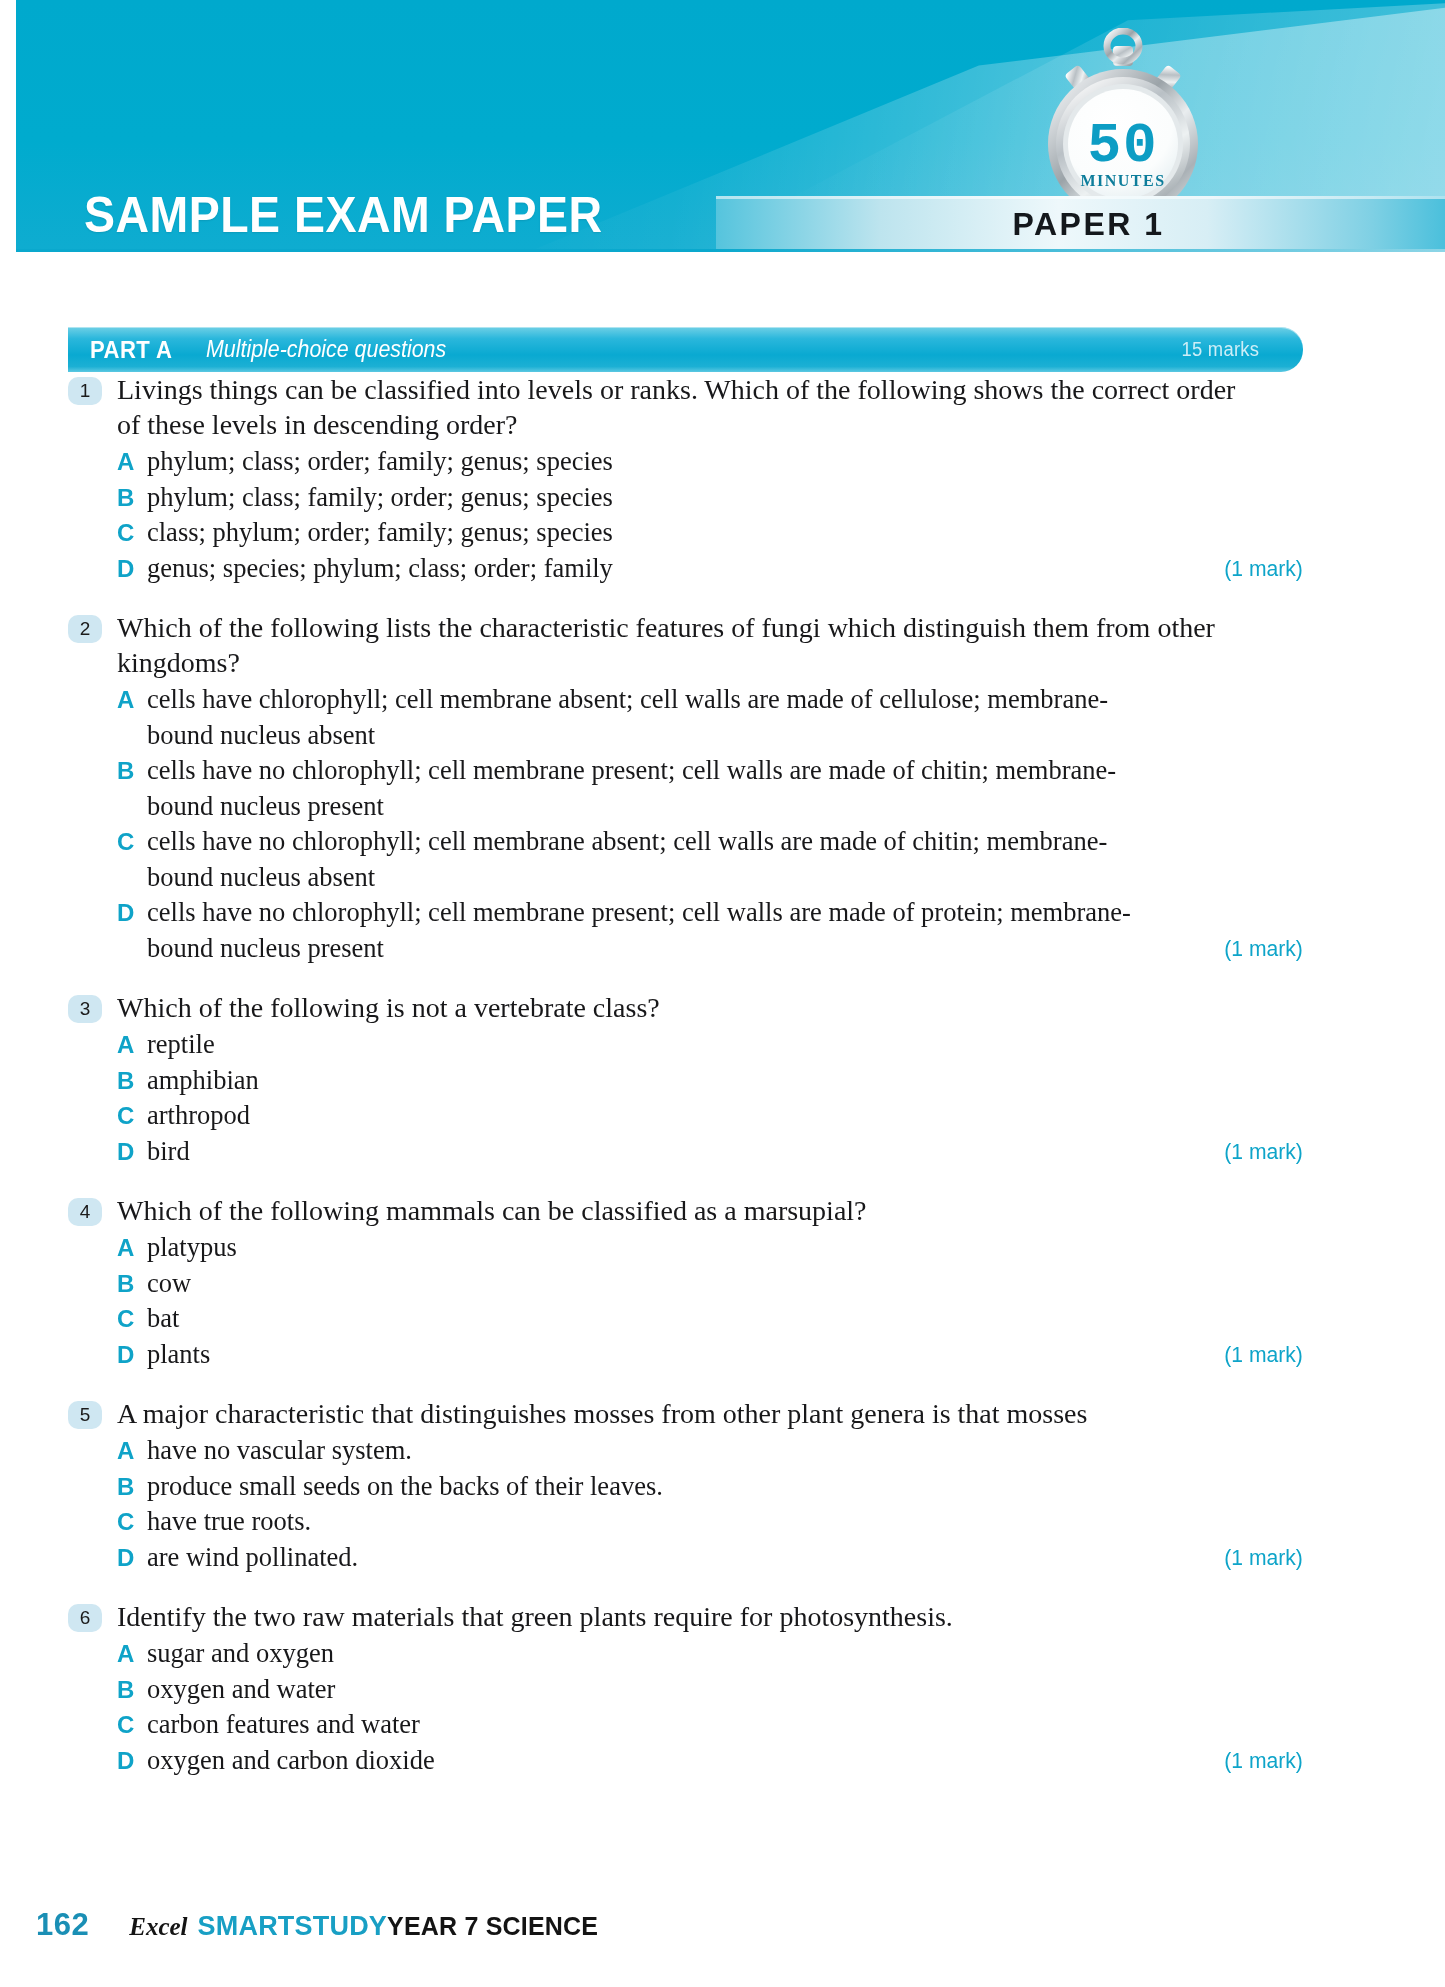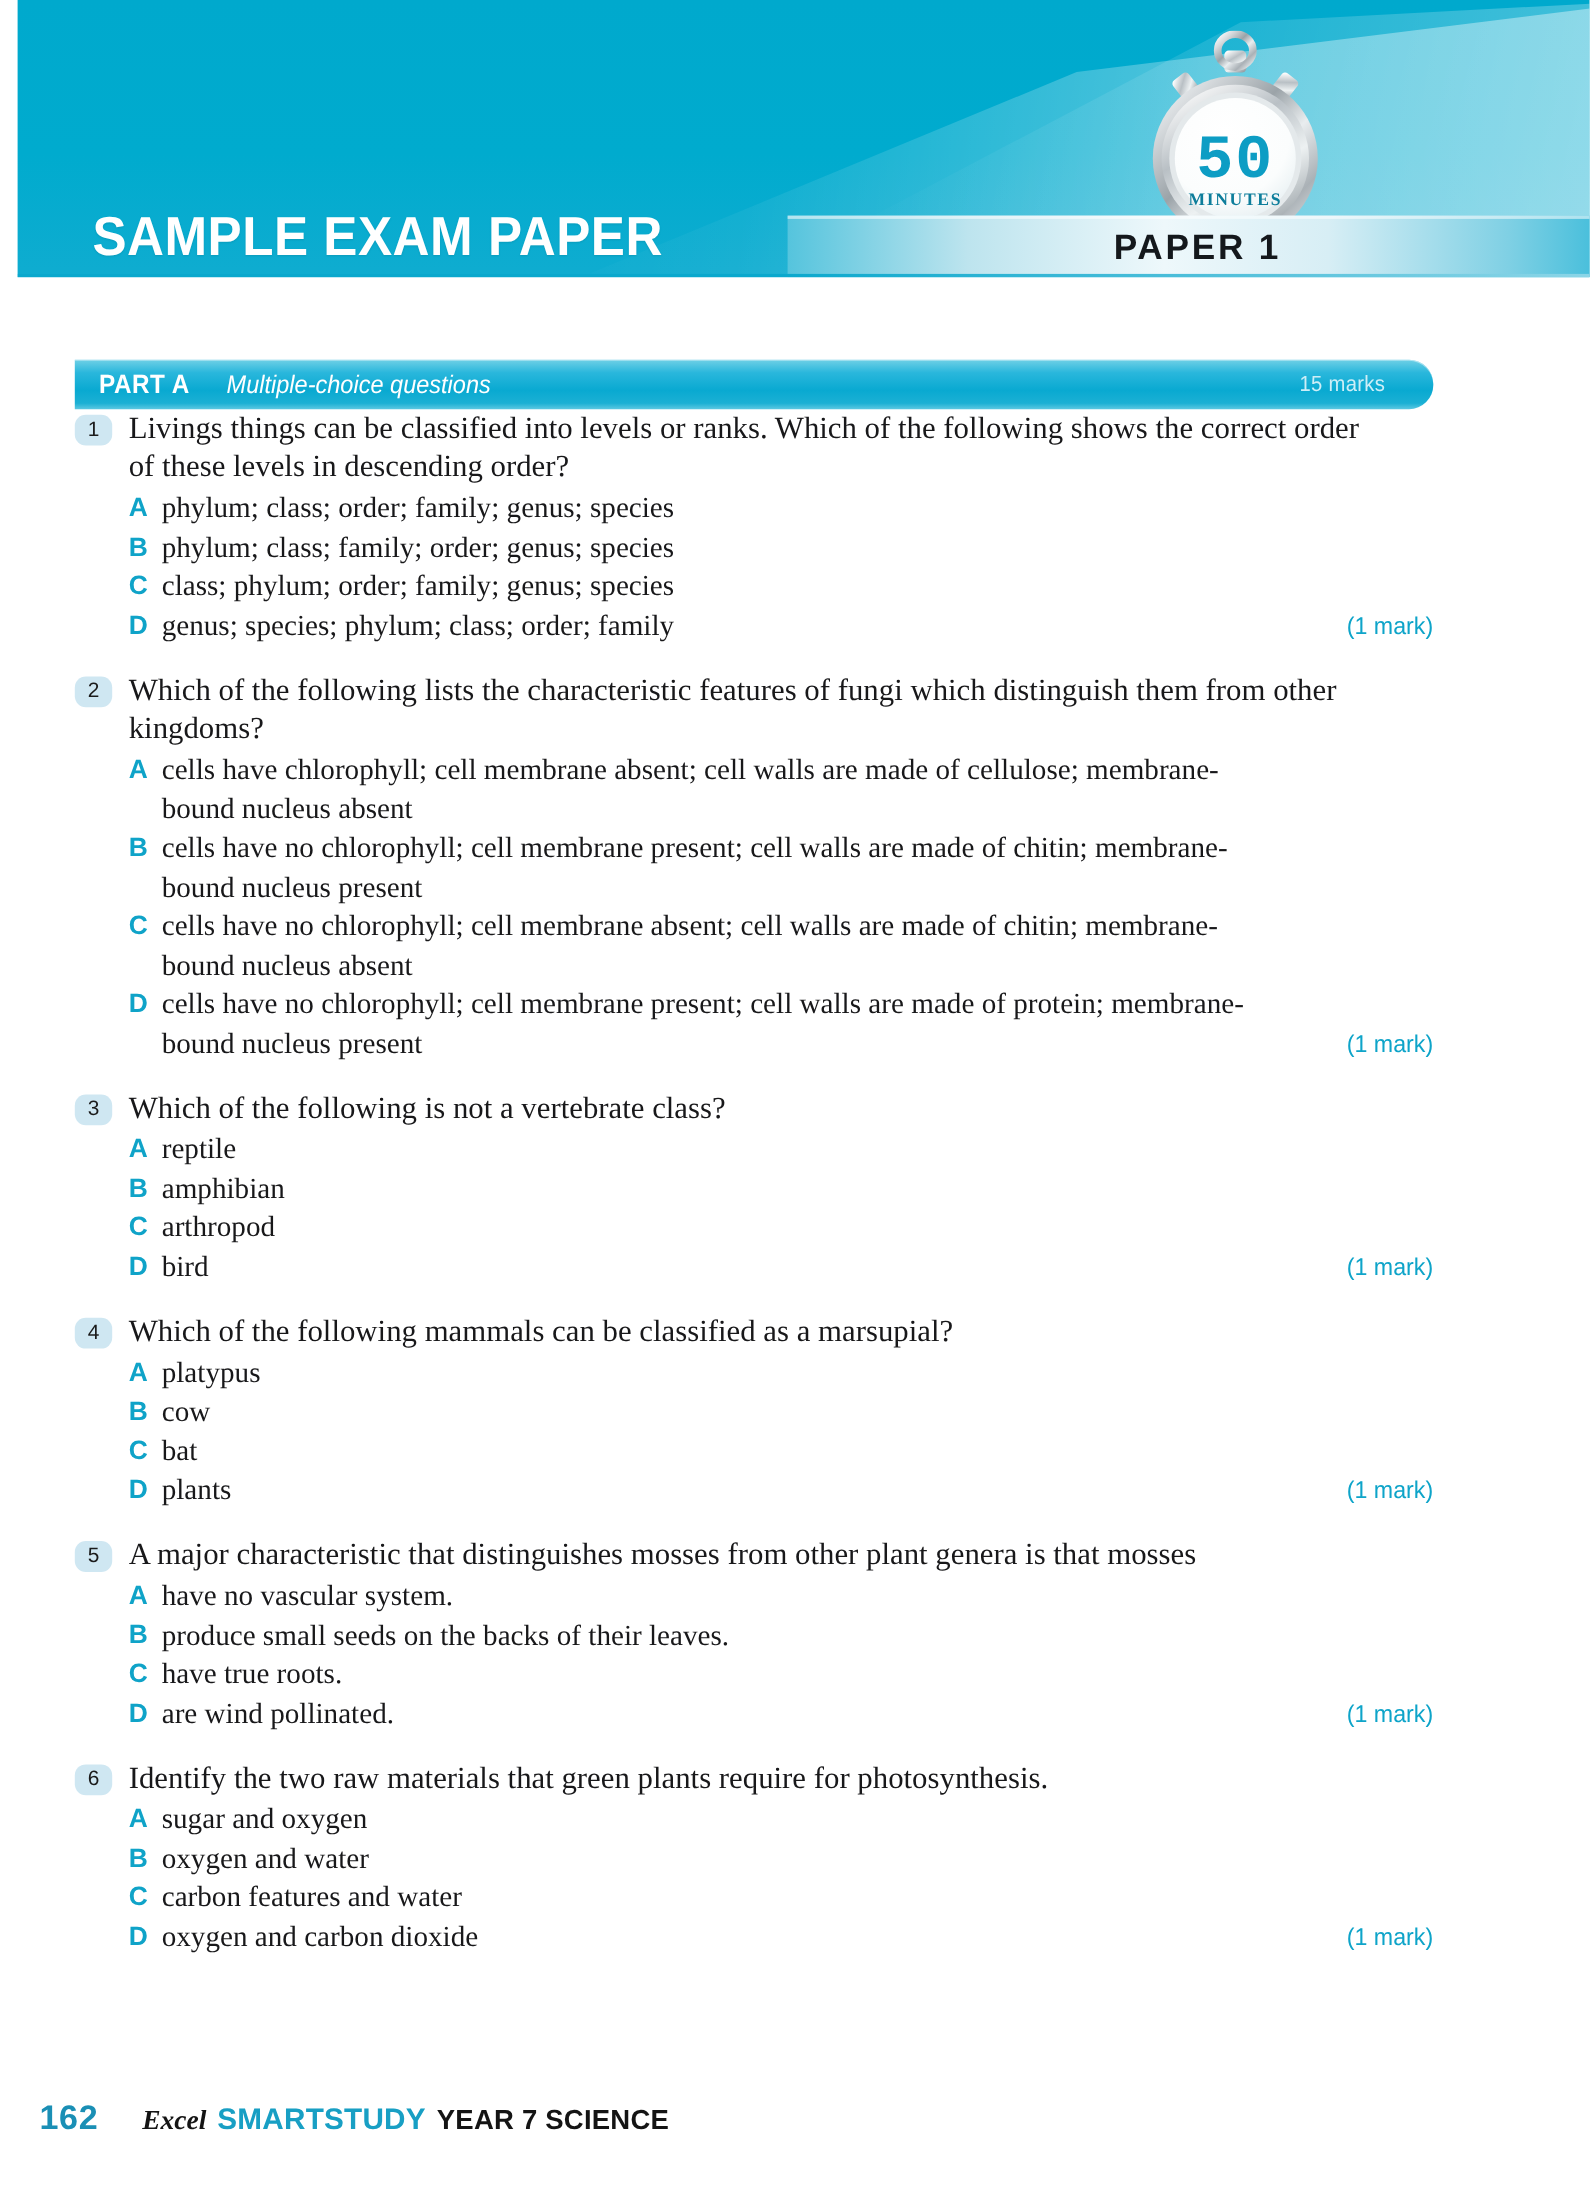--- a/index.html
+++ b/index.html
@@ -121,21 +121,21 @@
   
   .footer{
     position:absolute;left:36px;bottom:44px;
     display:flex;align-items:baseline;
     font-family:"Liberation Sans", sans-serif;
   }
   .pg{font-size:31px;font-weight:bold;color:#1a8fb5;letter-spacing:.5px;}
   .f-excel{margin-left:40px;font-size:25px;font-weight:bold;font-style:italic;color:#141414;
            font-family:"Liberation Serif", serif;}
   .f-smart{margin-left:10px;font-size:27px;font-weight:bold;color:#189fc4;letter-spacing:.2px;}
-  .f-rest{margin-left:10px;font-size:25px;font-weight:bold;color:#141414;letter-spacing:.2px;}
+  .f-rest{font-size:25px;font-weight:bold;color:#141414;letter-spacing:.2px;}
 </style>
 </head>
 <body>
 
 <div class="header">
   <div class="wedge"></div>
   <div class="wedge2"></div>
 
   <div class="stopwatch">
     <svg width="190" height="200" viewBox="0 0 190 200">

